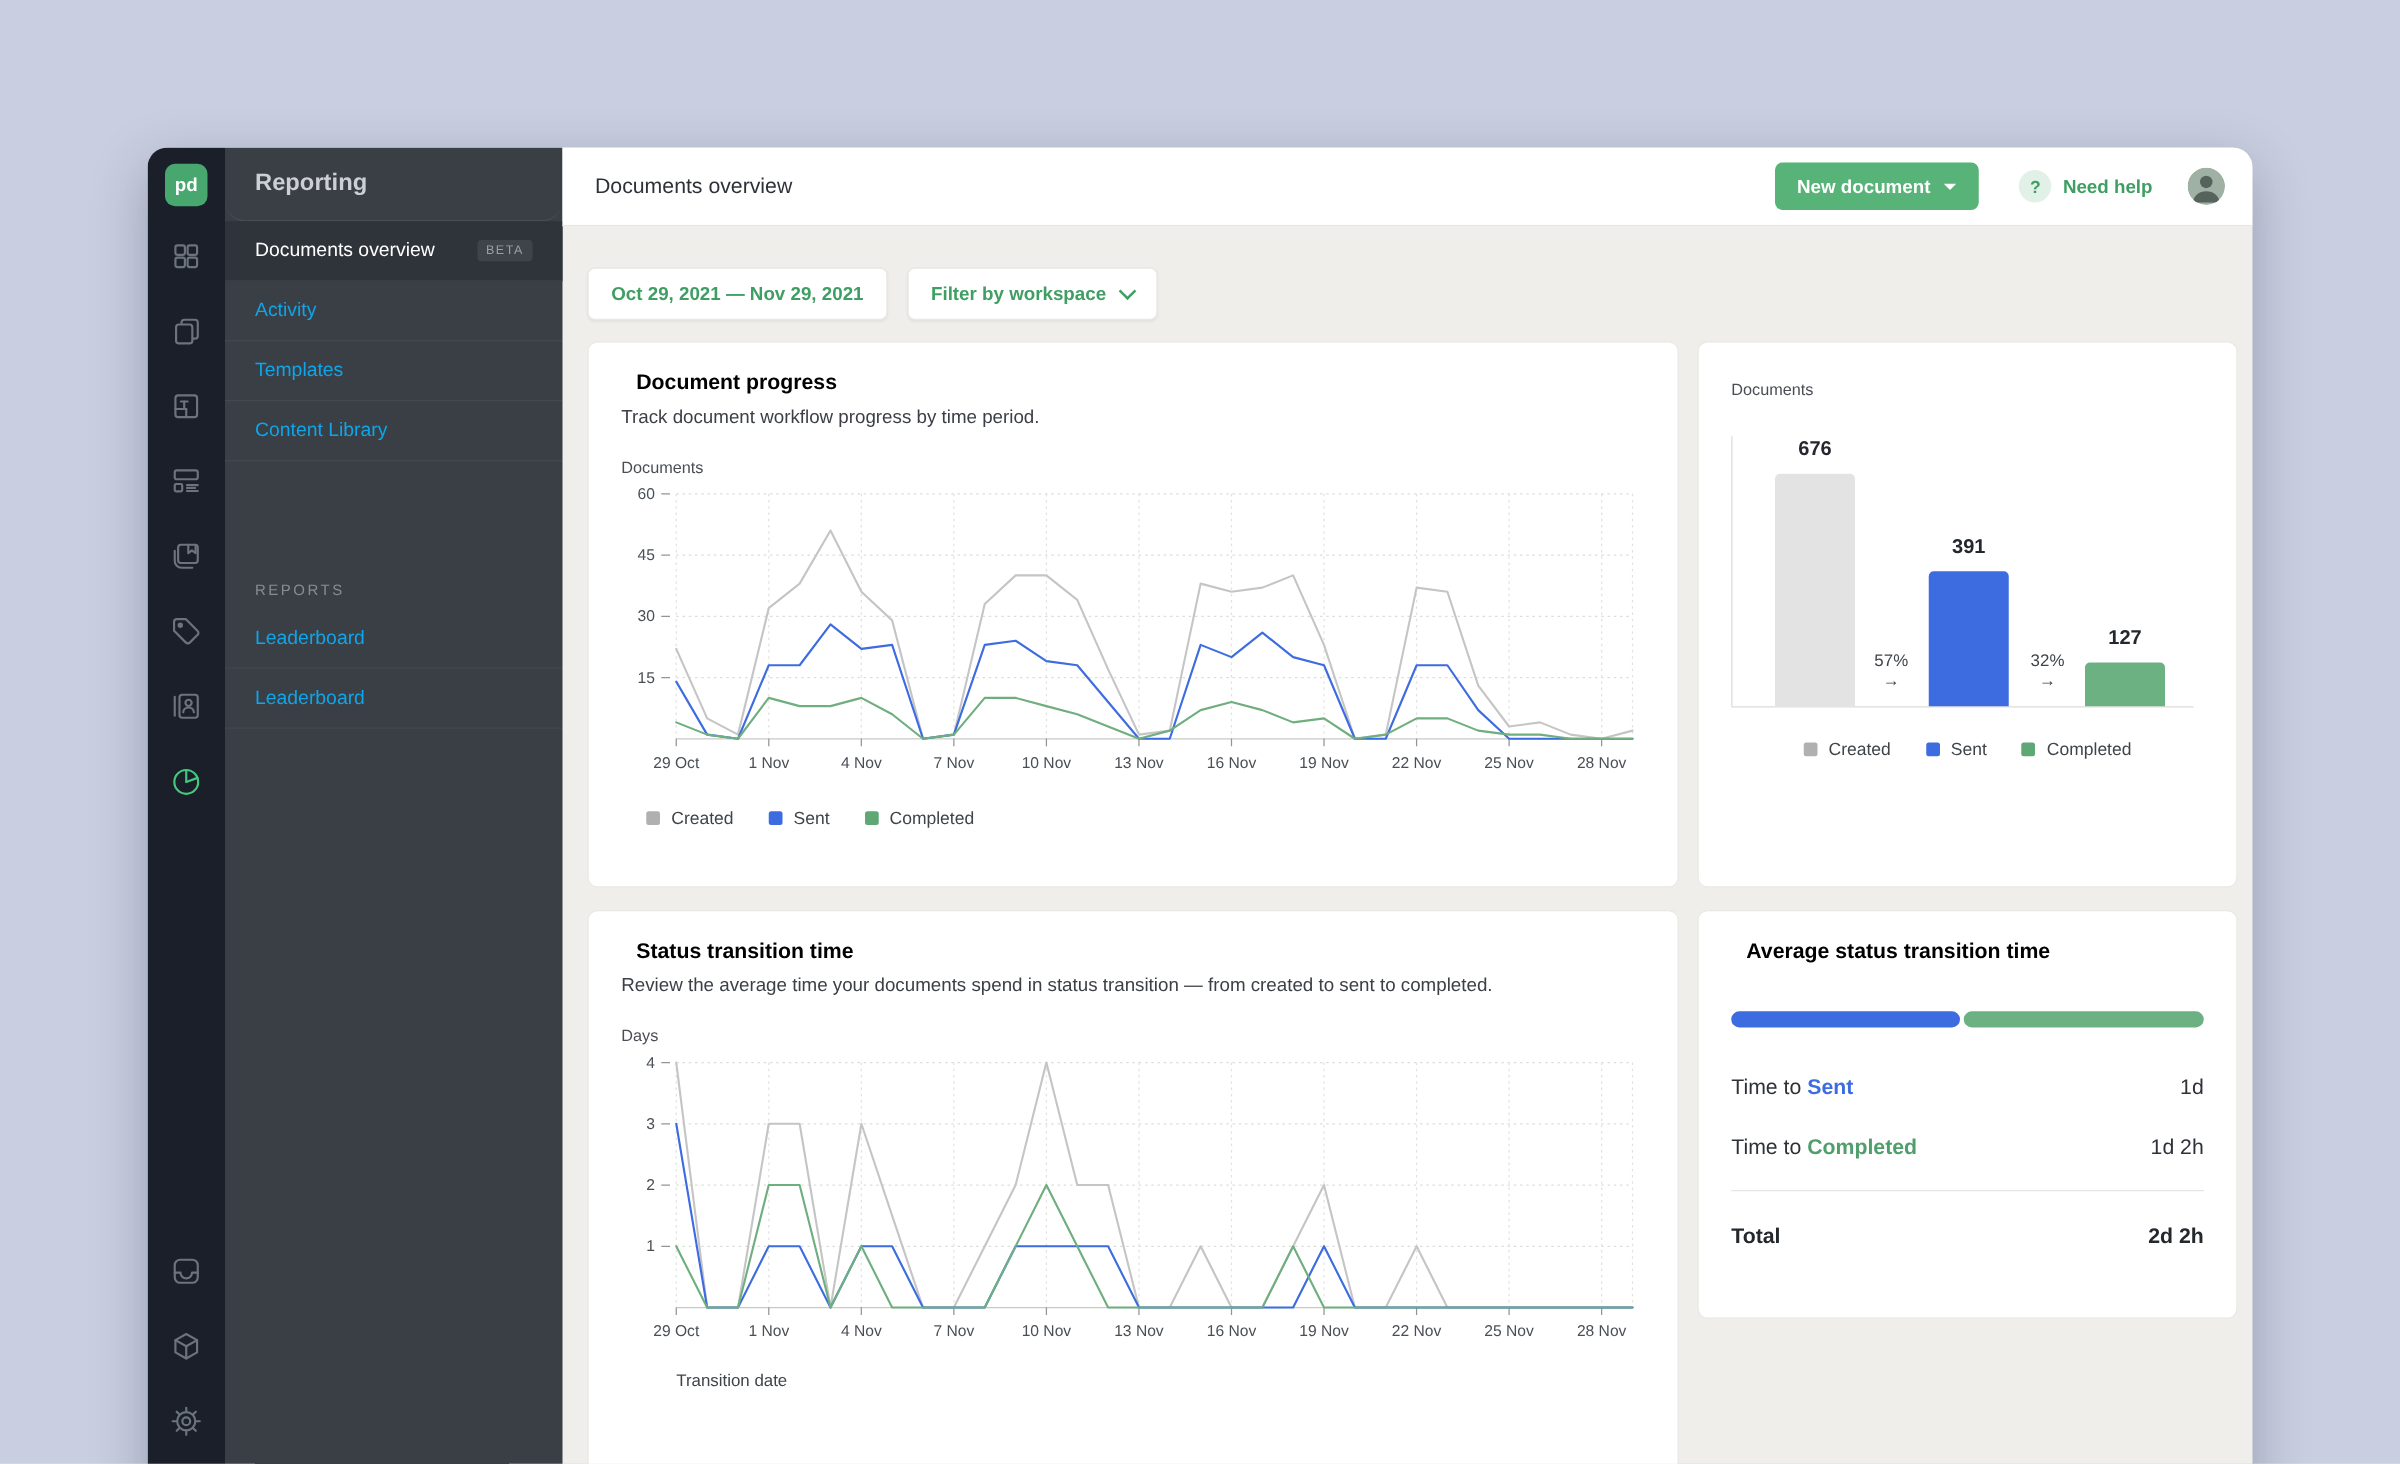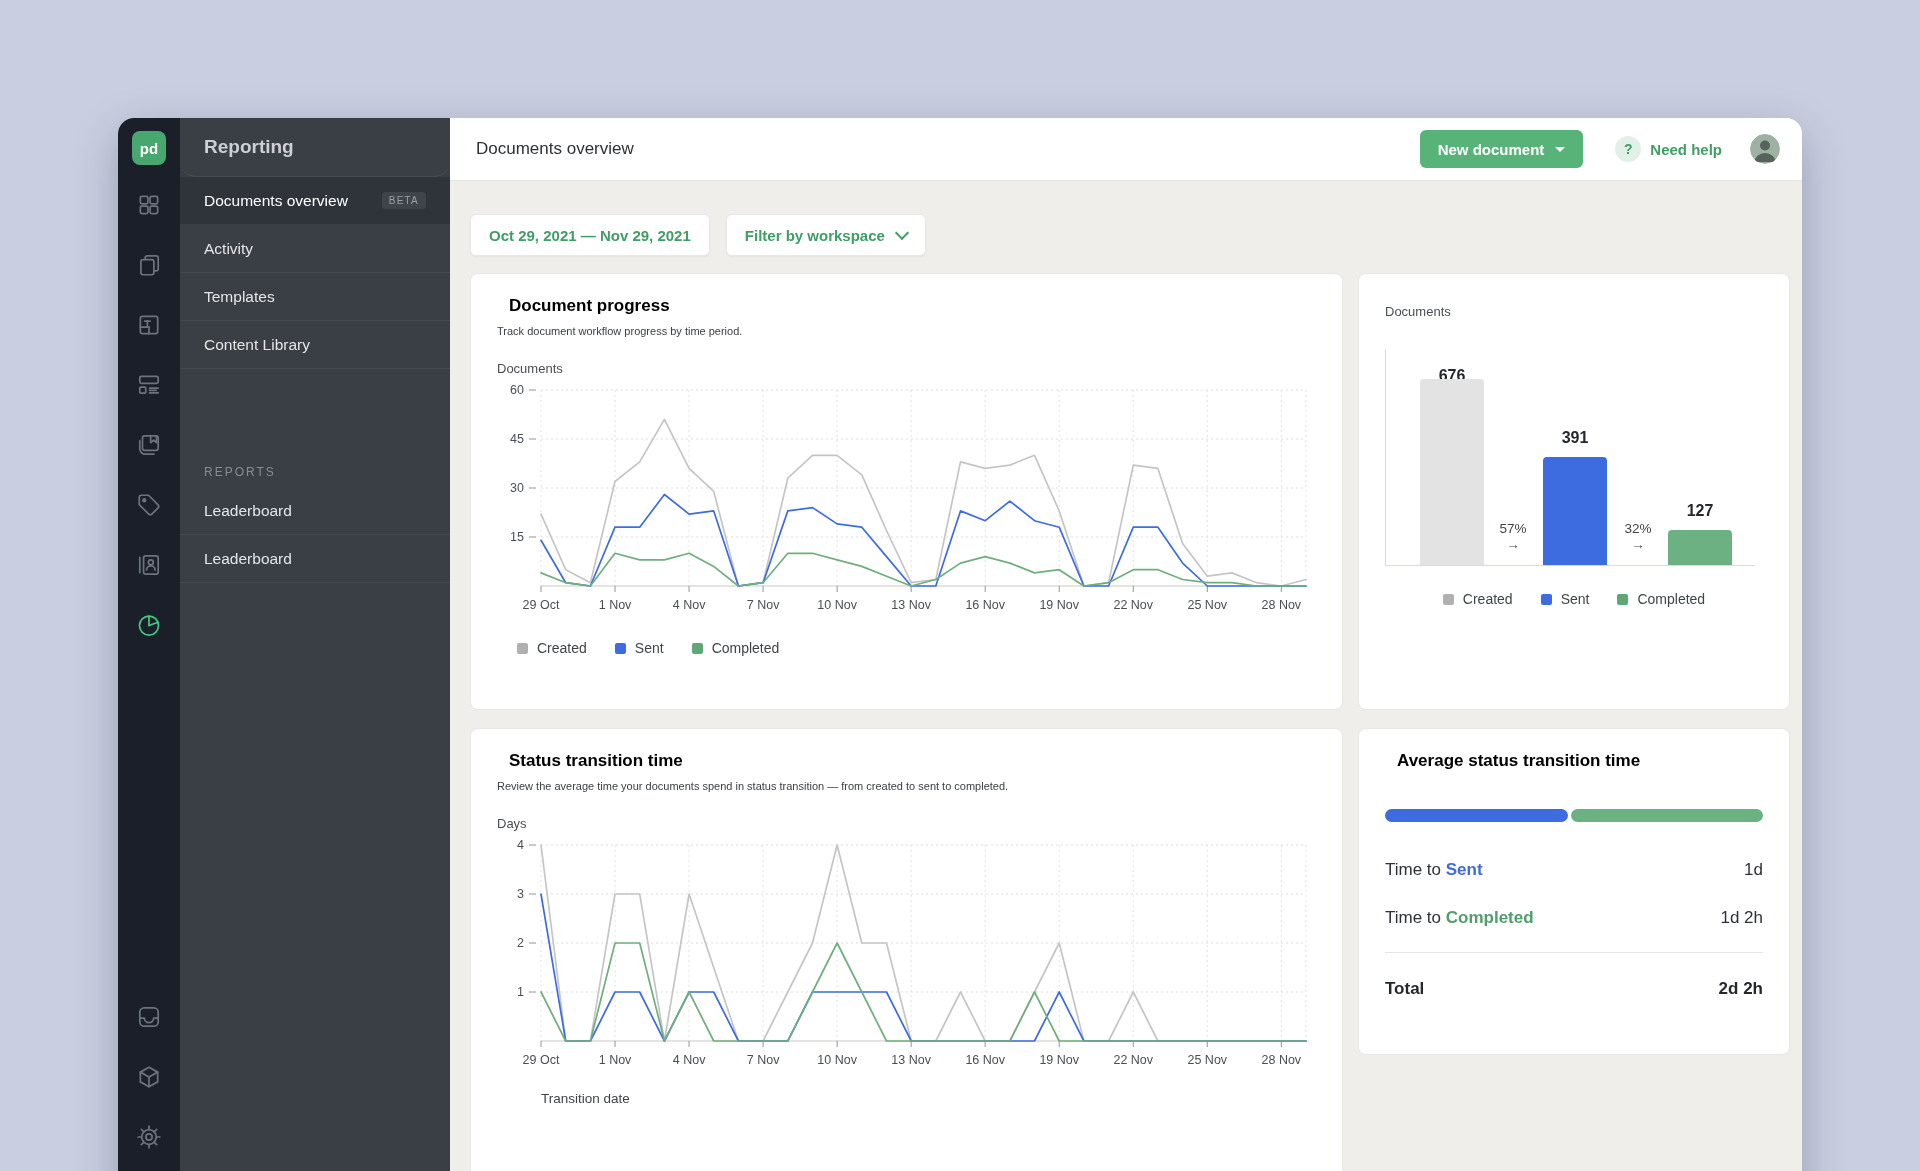--- a/index.html
+++ b/index.html
@@ -15,21 +15,21 @@
   .rail-icons,.rail-bottom{display:flex;flex-direction:column;gap:34px;align-items:center;}
   .rail-bottom{margin-top:auto;}
   .ric{width:26px;height:26px;cursor:pointer;}
   .ric svg{stroke:#6d737c;fill:none;stroke-width:1.6;stroke-linecap:round;stroke-linejoin:round;}
   .ric.active svg{stroke:#42c97e;}
   
   .nav{width:270px;background:#3a3f46;flex-shrink:0;}
   .nav-title{height:58px;line-height:58px;padding:0 24px;font-size:19px;font-weight:700;color:#ccd0d4;
              border-bottom:1px solid rgba(255,255,255,.07);border-radius:16px;}
   .nav-item{height:47px;display:flex;align-items:center;justify-content:space-between;padding:0 24px;
-            font-size:15.5px;color:#e5e5e5;border-bottom:1px solid rgba(255,255,255,.05);cursor:pointer;}
+            font-size:15.5px;color:#0ea5e9;border-bottom:1px solid rgba(255,255,255,.05);cursor:pointer;}
   .nav-item.active{background:#2f343b;color:#fff;}
   .badge{font-size:10px;letter-spacing:1.2px;color:#9aa0a7;background:rgba(255,255,255,.08);
          padding:3px 7px;border-radius:3px;}
   .nav-section{margin-top:96px;padding:0 24px;font-size:12px;letter-spacing:2px;color:#878c92;margin-bottom:8px;}
   
   .main{flex:1;display:flex;flex-direction:column;min-width:0;}
   .topbar{height:62px;background:#fff;border-bottom:1px solid #e7e5e1;display:flex;align-items:center;
           padding:0 22px 0 26px;flex-shrink:0;}
   .topbar-title{font-size:17px;color:#2e3238;flex:1;}
   .btn-new{background:#57b377;color:#fff;font-size:15px;font-weight:700;height:38px;padding:0 18px;
@@ -45,21 +45,21 @@
   .notice{font-size:15px;color:#3c4046;padding:3px 0 0 6px;}
   .filters{display:flex;gap:16px;margin:17px 0;}
   .pill{background:#fff;border-radius:6px;height:40px;display:flex;align-items:center;gap:12px;
         padding:0 18px;color:#3f9e63;font-weight:700;font-size:15px;border:1px solid #eae8e4;
         box-shadow:0 1px 2px rgba(0,0,0,.05);cursor:pointer;}
   .chev{width:8px;height:8px;border-right:2px solid #3f9e63;border-bottom:2px solid #3f9e63;
         transform:rotate(45deg);margin-top:-4px;}
   .grid{display:grid;grid-template-columns:873px 432px;gap:18px 15px;align-items:start;}
   .card{background:#fff;border:1px solid #eae8e4;border-radius:8px;padding:22px 26px;box-sizing:border-box;}
   .card h2{margin:0 12px 9px;font-size:17px;color:#000000;}
-  .card .sub{margin:0;font-size:11px;color:#3c4046;}
+  .card .sub{margin:0;font-size:15px;color:#3c4046;}
   .ylab{font-size:13px;color:#4a4e54;margin-top:24px;}
   svg.linechart text{font-size:12.5px;fill:#4a4f55;}
   .legend{display:flex;gap:28px;align-items:center;font-size:14px;color:#3f4449;margin-top:8px;}
   .legend .li{display:flex;align-items:center;}
   .sw{width:11px;height:11px;border-radius:2px;display:inline-block;margin-right:9px;}
   .legend.pad{padding-left:20px;}
   .legend.center{justify-content:center;}
   
   .ta-head{display:flex;justify-content:space-between;align-items:flex-start;}
   .ta-rate{text-align:right;margin-top:-4px;}
@@ -291,21 +291,21 @@
               <span>Completed</span>
               </span>
           </div>
         </div>
 
         <div class="card" style="height:437px;">
           <div class="ylab" style="margin-top:8px;">Documents</div>
           <div class="bar-chart">
               <div class="bc-axis"></div>
               <div class="bc-base"></div>
-              <div class="bc-val" style="left:15px;top:24px;width:104px">676</div>
+              <div class="bc-val" style="left:15px;top:8px;width:104px">676</div>
               <div class="bc-bar" style="left:35px;top:36px;height:186px;background:#e3e3e3"></div>
               <div class="bc-val" style="left:138px;top:86px;width:104px">391</div>
               <div class="bc-bar" style="left:158px;top:114px;height:108px;background:#3d6ce0"></div>
               <div class="bc-val" style="left:263px;top:159px;width:104px">127</div>
               <div class="bc-bar" style="left:283px;top:187px;height:35px;background:#6cb182"></div>
               <div class="bc-ann" style="left:96px;top:178px">
                 <div>57%</div>
                 <div>→</div>
               </div>
               <div class="bc-ann" style="left:221px;top:178px">

